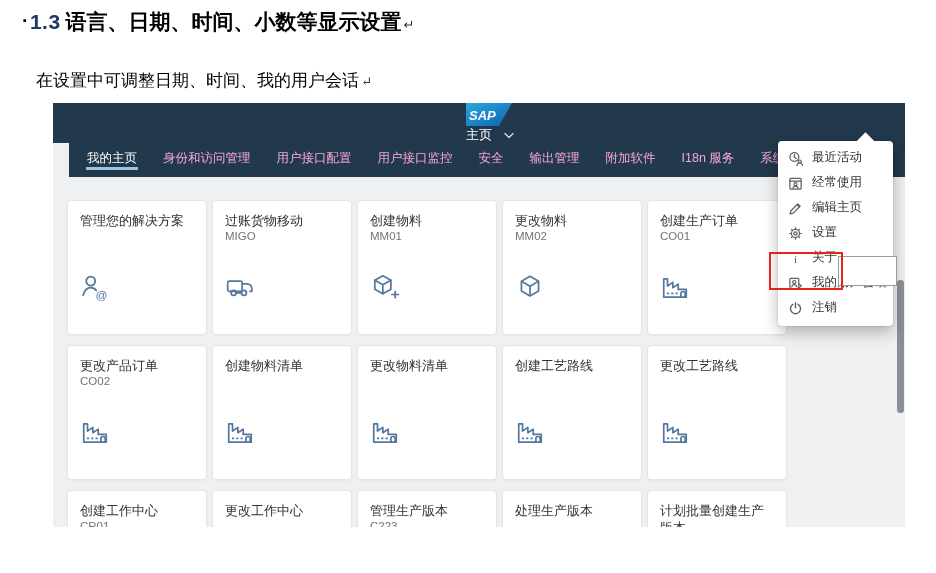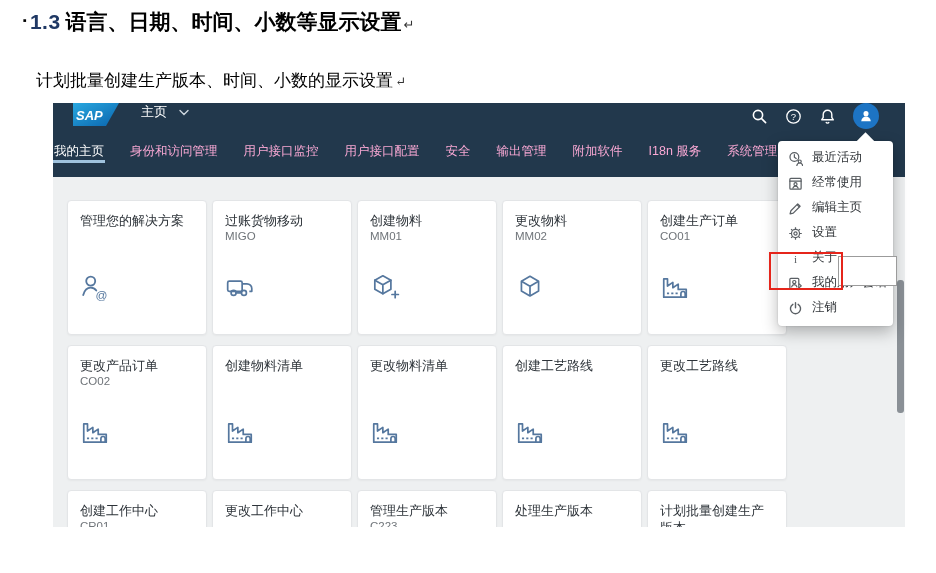--- a/index.html
+++ b/index.html
@@ -13,33 +13,33 @@
   .h-num{color:var(--heading-number,#1f3864);font-weight:600;margin-right:5px;letter-spacing:.5px;}
   .h-mark,.p-mark{font-size:13px;font-weight:400;color:#333;margin-left:2px;}
   .doc-para{position:absolute;left:36px;top:69px;font-size:17px;color:#000;
     font-family:"DejaVu Serif","Liberation Serif",serif;white-space:nowrap;}
   .img-mark{position:absolute;left:895px;top:505px;font-size:13px;color:#555;}
 
   
   .shot{position:absolute;left:53px;top:103px;width:852px;height:424px;
     background:var(--content-bg,#eef0f1);overflow:hidden;}
   .topbar{position:absolute;left:0;top:0;right:0;height:40px;background:var(--header-bg,#22384c);
-    display:flex;align-items:flex-start;}
+    display:flex;align-items:center;flex-direction:column;}
   .logo{margin-left:20px;flex:none;display:block;}
   .app-title{color:#fff;font-size:13px;margin-left:22px;display:flex;align-items:center;gap:12px;cursor:default;}
   .chev{width:10px;height:7px;color:#cdd6de;display:inline-block;}
   .topbar-right{margin-left:auto;display:flex;align-items:center;gap:17px;margin-right:26px;color:#fff;}
   .tb-ic{width:17px;height:17px;display:inline-block;}
   .tb-ic svg,.chev svg,.mi-ic svg,.tile-ic svg,.av-ic svg{width:100%;height:100%;display:block;}
   .avatar{width:26px;height:26px;border-radius:50%;background:var(--avatar-blue,#1d74c4);
     display:flex;align-items:center;justify-content:center;color:#fff;flex:none;}
   .av-ic{width:16px;height:16px;display:block;}
 
-  .navbar{position:absolute;left:0;top:40px;right:0;height:34px;background:var(--header-bg,#22384c);
-    display:flex;align-items:flex-start;gap:24px;box-sizing:border-box;}
+  .navbar{position:absolute;left:16px;top:40px;right:0;height:34px;background:var(--header-bg,#22384c);
+    display:flex;align-items:center;gap:24px;padding-left:17px;box-sizing:border-box;}
   .tab{color:#f9a8d4;font-size:12.5px;display:flex;align-items:center;border-bottom:3px solid transparent;
     padding:0 1px;box-sizing:border-box;white-space:nowrap;}
   .tab.active{color:#ffffff;border-bottom-color:var(--tab-underline,#9fc2dd);}
 
   .grid{position:absolute;left:14px;top:97px;display:grid;grid-template-columns:repeat(5,140px);
     grid-auto-rows:135px;gap:10px 5px;}
   .tile{background:#fff;border:1px solid var(--tile-border,#e3e5e7);border-radius:4px;position:relative;
     box-sizing:border-box;padding:11px 12px;box-shadow:0 1px 2px rgba(0,0,0,.04);}
   .tile-title{font-size:13px;color:#2d3339;line-height:17px;}
   .tile-sub{font-size:11.5px;color:#6f7479;margin-top:1px;}
@@ -62,21 +62,21 @@
   .red-box{position:absolute;left:769px;top:252px;width:70px;height:34px;
     border:2px solid var(--annotation-red,#e5251b);z-index:7;}
 </style>
 </head>
 <body>
 
 <div class="doc-heading">
   <span class="h-bullet">▪</span><span class="h-num">1.3</span><span>语言、日期、时间、小数等显示设置</span><span class="h-mark">↵</span>
 </div>
 <div class="doc-para">
-  <span>计划批量创建生产版本、时间、小数的显示设置</span><span class="p-mark">↵</span>
+  <span>在设置中可调整日期、时间、我的用户会话</span><span class="p-mark">↵</span>
 </div>
 <div class="img-mark">↵</div>
 
 <div class="shot">
 
   <div class="grid">
       <div class="tile">
         <div class="tile-title">管理您的解决方案</div>
         <span class="tile-ic">
           <svg viewBox="0 0 28 28" fill="none" stroke="currentColor" stroke-width="1.7" stroke-linecap="round">
@@ -249,22 +249,22 @@
               <path d="M3.4 14c.5-3.2 2.6-4.9 5.1-4.9s4.6 1.7 5.1 4.9z"></path>
             </svg>
           </span>
       </div>
     </div>
   </div>
 
   <div class="navbar">
       <div class="tab active">我的主页</div>
       <div class="tab">身份和访问管理</div>
+      <div class="tab">用户接口配置</div>
       <div class="tab">用户接口监控</div>
-      <div class="tab">用户接口配置</div>
       <div class="tab">安全</div>
       <div class="tab">输出管理</div>
       <div class="tab">附加软件</div>
       <div class="tab">I18n 服务</div>
       <div class="tab">系统管理</div>
     </div>
 </div>
 
 <div class="menu">
   <div>

